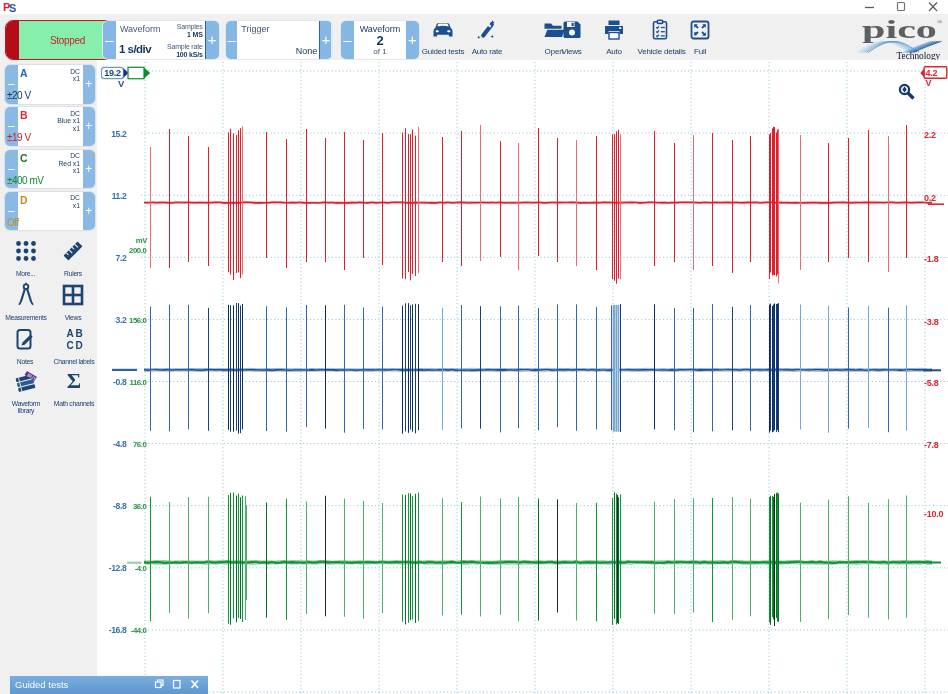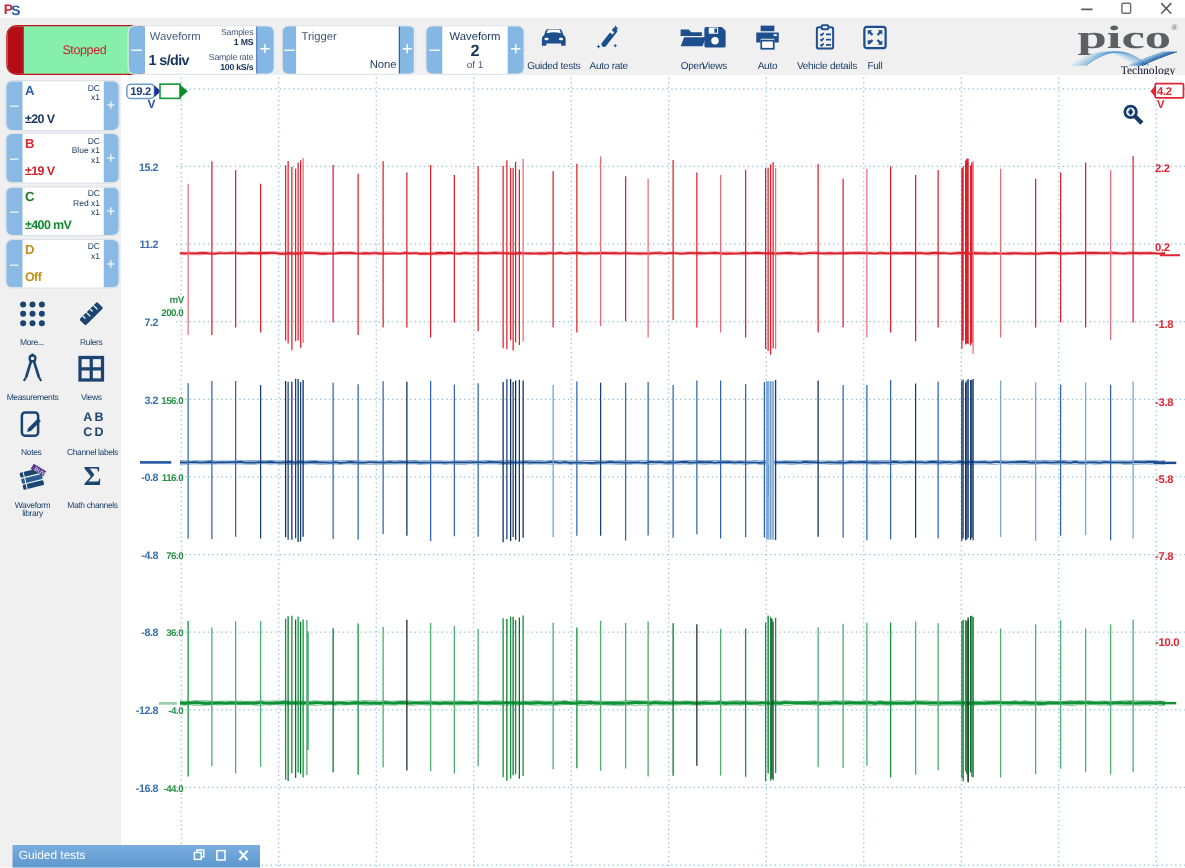--- a/index.html
+++ b/index.html
@@ -33,21 +33,21 @@
 .tbicon{position:absolute;top:4px;width:44px;text-align:center;color:#1b3f6e}
 .tbicon .cap{font-size:8px;letter-spacing:-0.2px;margin-top:1px;white-space:nowrap}
 #picologo{position:absolute;right:0;top:0;width:100px;height:46px}
 .chan{position:absolute;left:5px;width:90px;height:38.5px;background:#fff;border-radius:5px;
  overflow:hidden;box-shadow:0 0 0 1px #dde1e6}
 .chan .minus,.chan .plus{position:absolute;top:0;bottom:0;width:12.5px;background:#8abae4;color:#fff;
  display:flex;align-items:center;justify-content:center;font-size:12px}
 .chan .minus{left:0}.chan .plus{right:0}
 .chan .ltr{position:absolute;left:15px;top:2px;font-size:10.5px;font-weight:700}
 .chan .rt{position:absolute;right:15px;top:2.5px;text-align:right;font-size:6.8px;color:#16355e;line-height:7.6px}
-.chan .rng{position:absolute;left:15px;bottom:2.5px;font-size:10px;letter-spacing:-0.5px;font-weight:700}
+.chan .rng{position:absolute;left:2px;bottom:2.5px;font-size:10px;letter-spacing:-0.5px;font-weight:400}
 .sbi{position:absolute;text-align:center;color:#1b3f6e}
 .sbi .cap{font-size:6.8px;letter-spacing:-0.3px;line-height:7.4px;margin-top:2px}
 #bottombar{position:absolute;left:10px;top:676px;width:197.5px;height:18px;
  background:linear-gradient(#79aede,#5e97cf);color:#fff}
 #bottombar .t{position:absolute;left:5px;top:3px;font-size:9.5px;color:#fdfdfd}
 </style></head><body>
 <div id="titlebar">
  <svg id="psicon" width="13" height="12" viewBox="0 0 13 12">
   <text x="0" y="10" font-family="Liberation Sans,sans-serif" font-weight="700" font-size="11" fill="#d01f2a">P</text>
   <text x="6" y="11" font-family="Liberation Sans,sans-serif" font-weight="700" font-size="11" fill="#2458a8">S</text>

